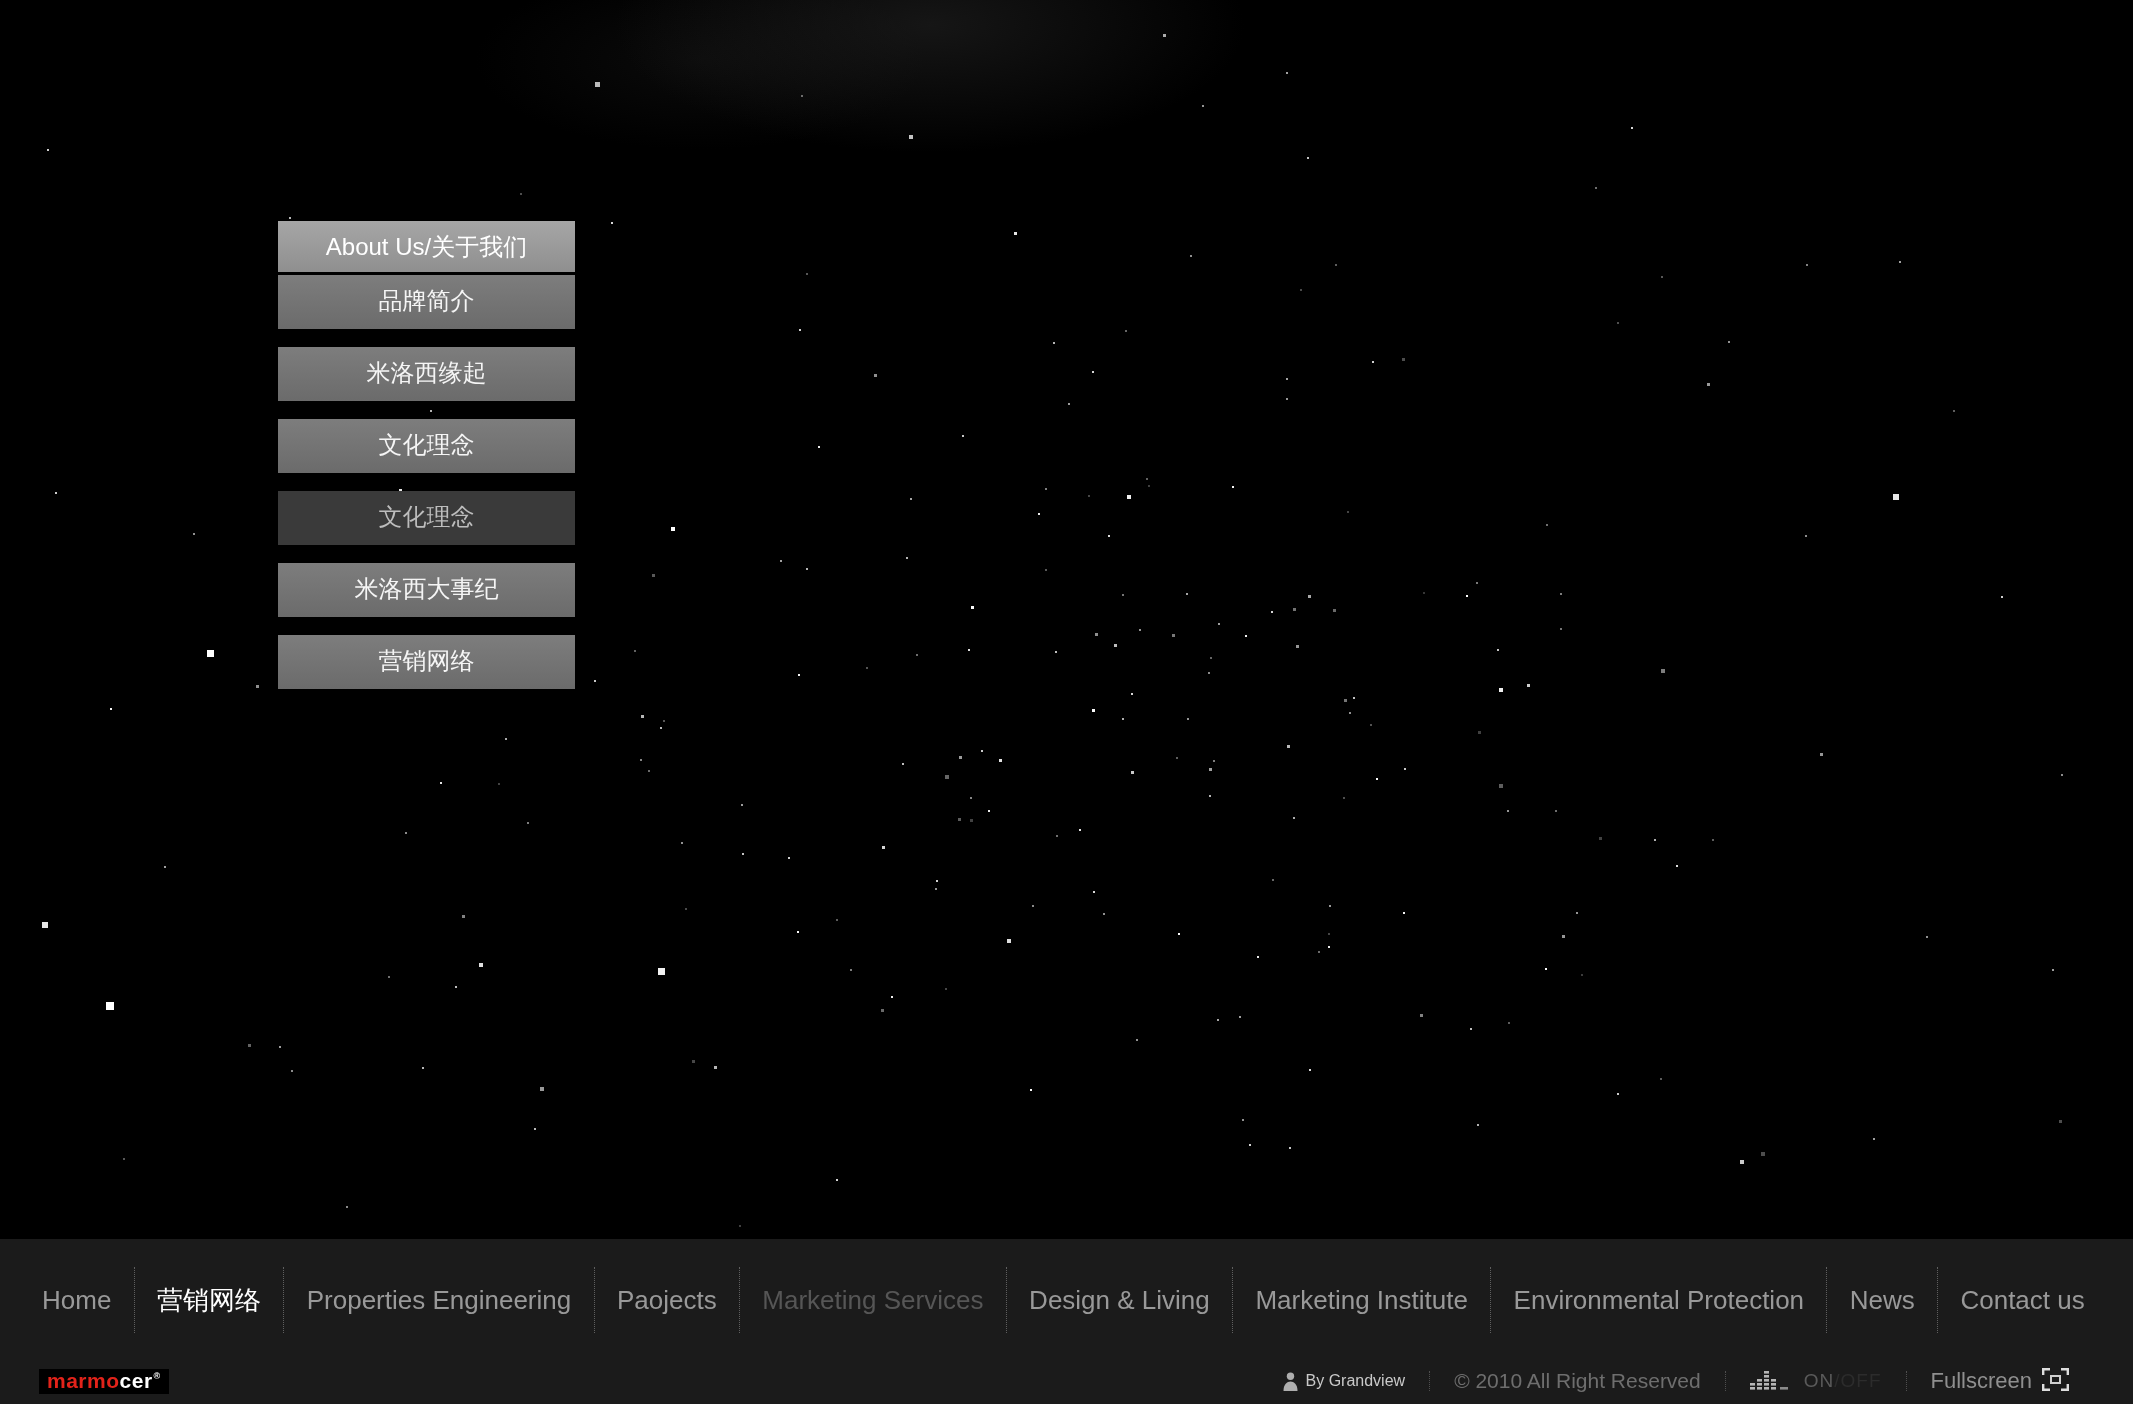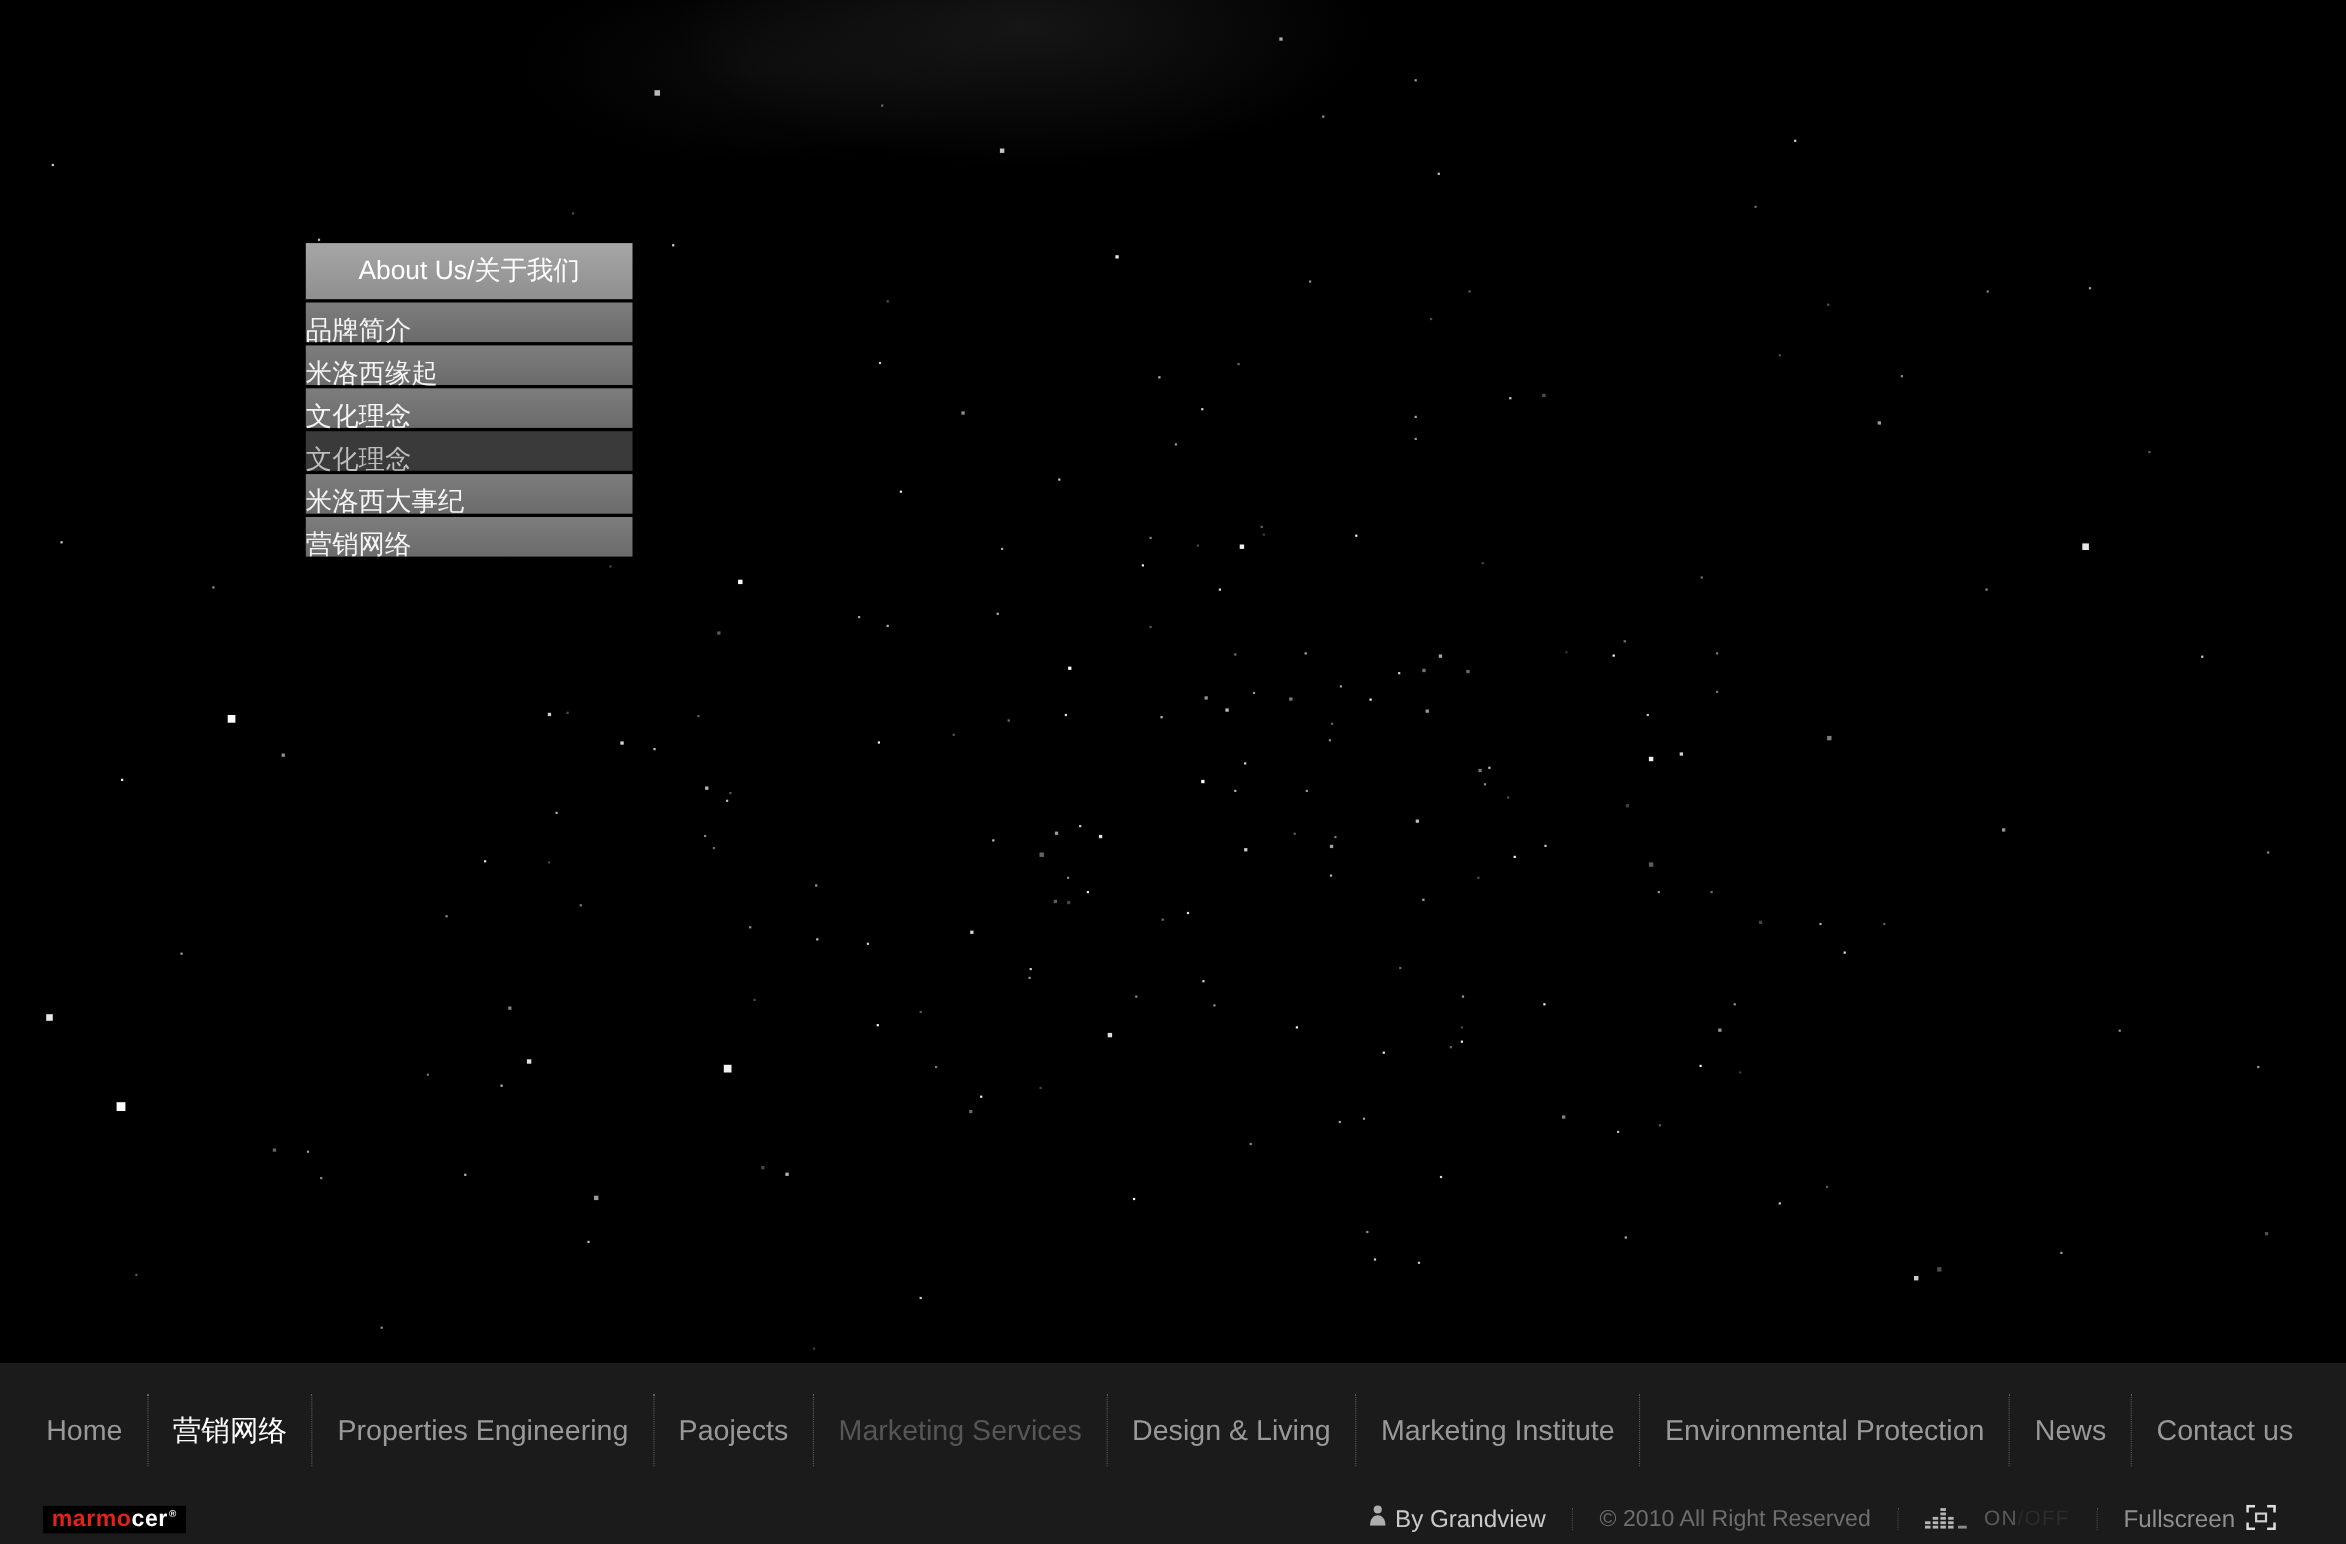--- a/index.html
+++ b/index.html
@@ -18,21 +18,21 @@
       radial-gradient(300px 120px at 700px 60px, rgba(30,30,30,.35), rgba(0,0,0,0) 75%);
   }
   
   #submenu{position:absolute;left:278px;top:221px;width:297px;}
   .menu-header{
     height:51px;line-height:51px;margin-bottom:3px;text-align:center;
     font-size:24px;color:#fff;
     background:linear-gradient(var(--menu-header-bg-top,#a6a6a6),var(--menu-header-bg-bottom,#8f8f8f));
   }
   .menu-item{
-    height:36px;line-height:51px;margin-bottom:3px;text-align:left;
+    height:54px;line-height:51px;margin-bottom:18px;text-align:center;
     font-size:24px;color:#f5f5f5;cursor:pointer;
     background:linear-gradient(var(--menu-item-bg-top,#7d7d7d),var(--menu-item-bg-bottom,#6b6b6b));
   }
   .menu-item.active{background:var(--menu-active-bg,#3a3a3a);color:#bdbdbd;}
   
   #bottom-bar{
     position:absolute;left:0;right:0;bottom:0;height:165px;
     background:var(--bar-bg,#1b1b1b);
   }
   #main-nav{
@@ -52,21 +52,21 @@
   }
   .logo{
     background:#000;height:25px;display:inline-flex;align-items:center;
     padding:0 8px;font-weight:bold;font-size:21px;letter-spacing:.5px;cursor:pointer;
   }
   .logo .p1{color:var(--logo-red,#e2231a);}
   .logo .p2{color:#fff;}
   .logo .reg{color:#fff;font-size:9px;line-height:9px;align-self:flex-start;margin-top:3px;margin-left:1px;}
   .meta{display:flex;align-items:center;}
   .meta-sep{width:0;height:20px;border-left:1px dotted #4f4f4f;margin:0 24px;}
-  .credit{display:flex;align-items:flex-start;color:#c9c9c9;font-size:22px;cursor:pointer;}
+  .credit{display:flex;align-items:center;color:#c9c9c9;font-size:16px;cursor:pointer;}
   .credit svg{margin-right:8px;}
   .copyright{color:#6e6e6e;font-size:21px;}
   .sound{display:flex;align-items:center;cursor:pointer;}
   .sound svg{margin-right:12px;}
   .sound .on{color:#5a5a5a;font-size:19px;letter-spacing:1px;}
   .sound .off{color:#2c2c2c;font-size:19px;letter-spacing:1px;}
   .fullscreen{display:flex;cursor:pointer;}
   .fullscreen .fs-label{color:#8f8f8f;font-size:22px;margin-right:10px;}
 </style>
 </head>

